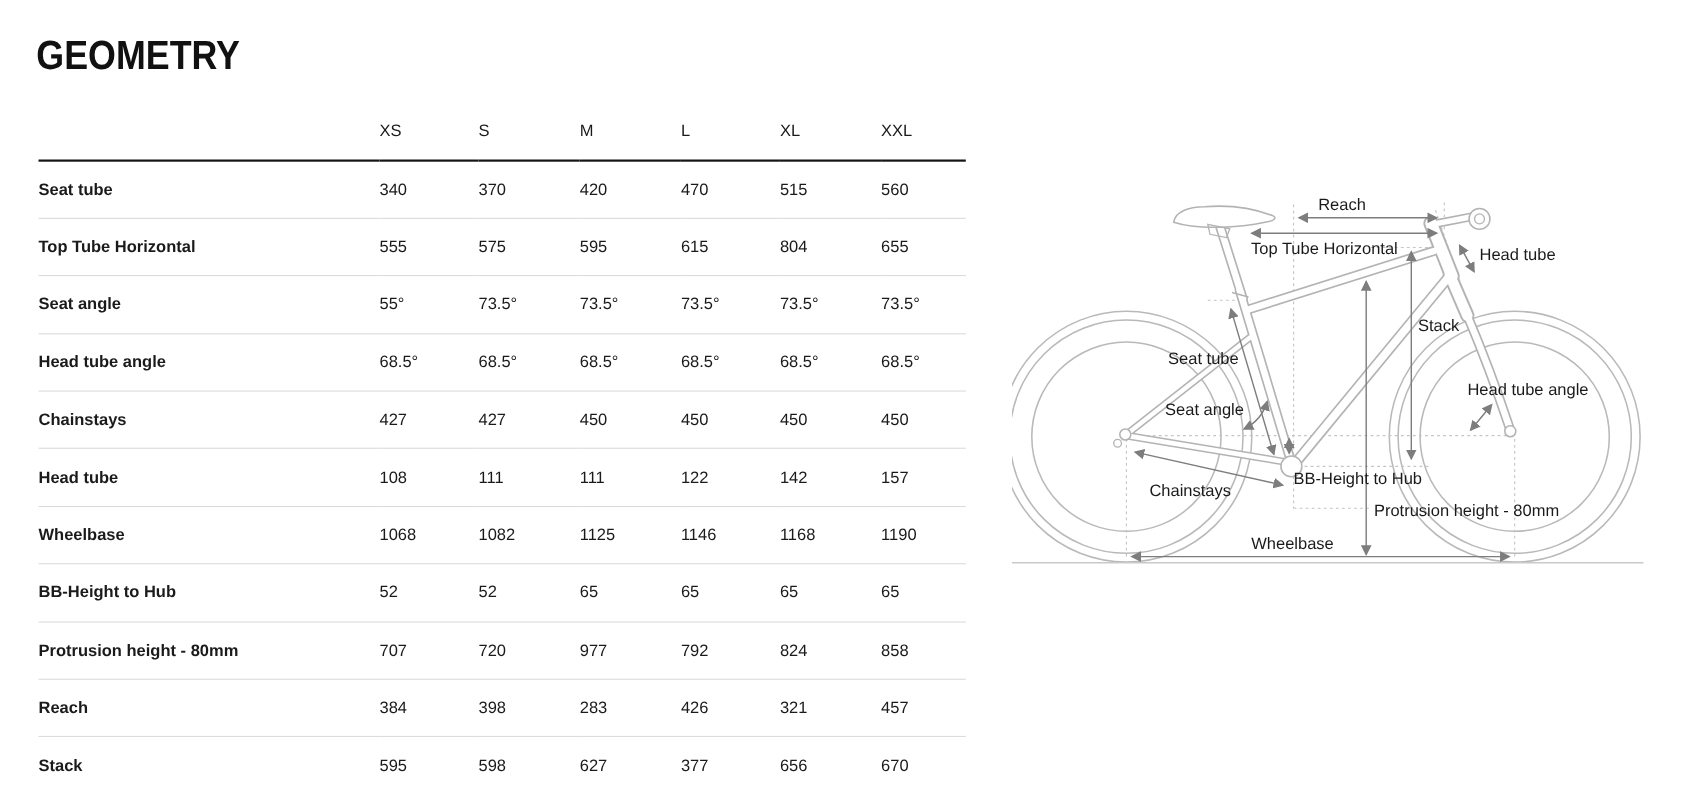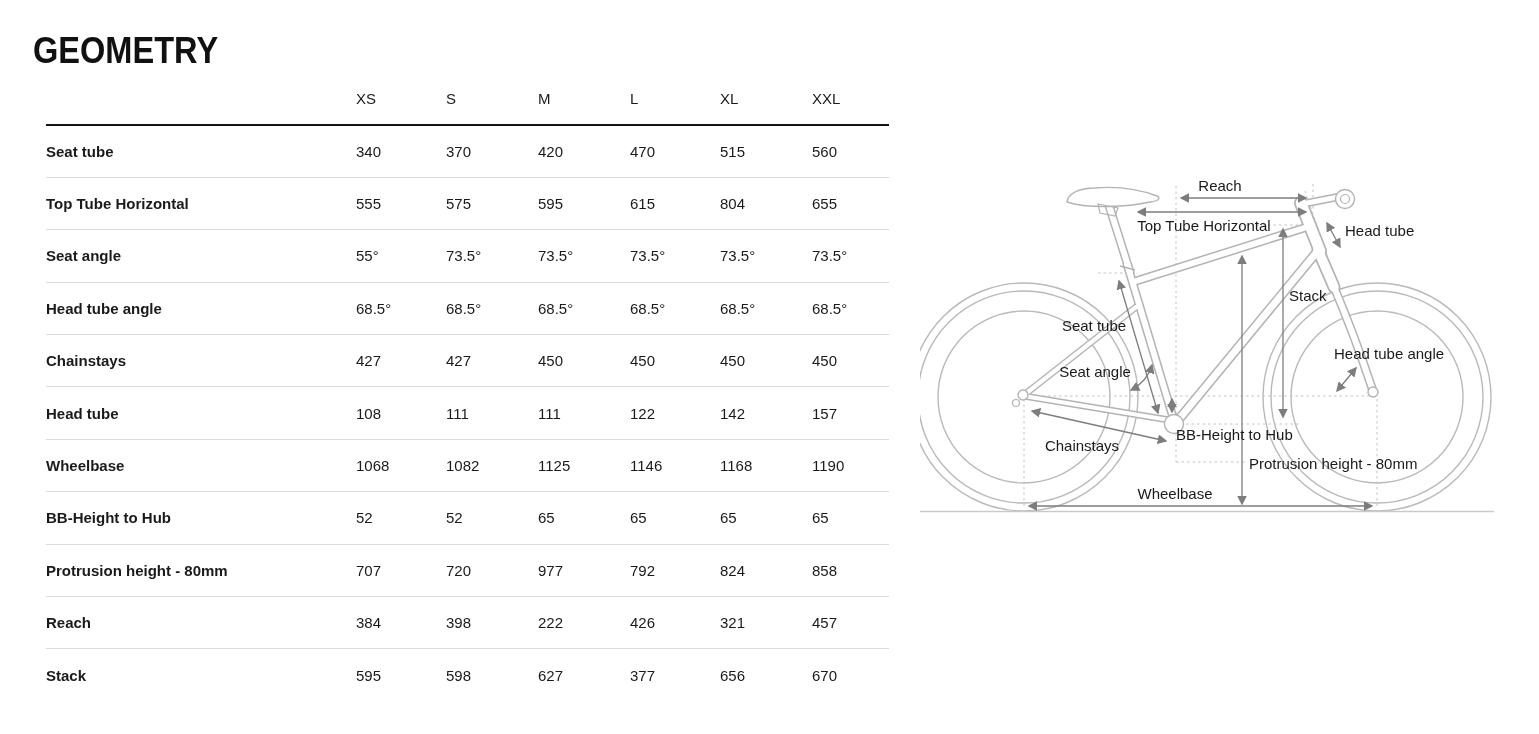--- a/index.html
+++ b/index.html
@@ -7,22 +7,22 @@
   body {
     width:1539px; height:734px; position:relative; overflow:hidden;
     font-family:"Liberation Sans","DejaVu Sans",sans-serif; color:#1a1a1a;
   }
   .title {
     position:absolute; left:33px; top:30px;
     font-size:37px; font-weight:800; letter-spacing:0px; white-space:nowrap;
     transform:scaleX(.88); transform-origin:left top; color:#111;
   }
   table.geo {
-    position:absolute; left:35px; top:73px; width:843px;
-    border-collapse:collapse; table-layout:fixed;margin-left:11px;
+    position:absolute; left:35px; top:94px; width:843px;
+    border-collapse:collapse; table-layout:fixed;
   }
   .geo col.c-label { width:310px; }
   .geo col.c-xs { width:90px; }
   .geo col.c-s  { width:92px; }
   .geo col.c-m  { width:92px; }
   .geo col.c-l  { width:90px; }
   .geo col.c-xl { width:92px; }
   .geo col.c-xxl{ width:77px; }
   .geo th {
     font-weight:400; font-size:15px; text-align:left; height:52px;
@@ -145,21 +145,21 @@
       <td>720</td>
       <td>977</td>
       <td>792</td>
       <td>824</td>
       <td>858</td>
     </tr>
     <tr>
       <td class="lbl">Reach</td>
       <td>384</td>
       <td>398</td>
-      <td>222</td>
+      <td>283</td>
       <td>426</td>
       <td>321</td>
       <td>457</td>
     </tr>
     <tr>
       <td class="lbl">Stack</td>
       <td>595</td>
       <td>598</td>
       <td>627</td>
       <td>377</td>

